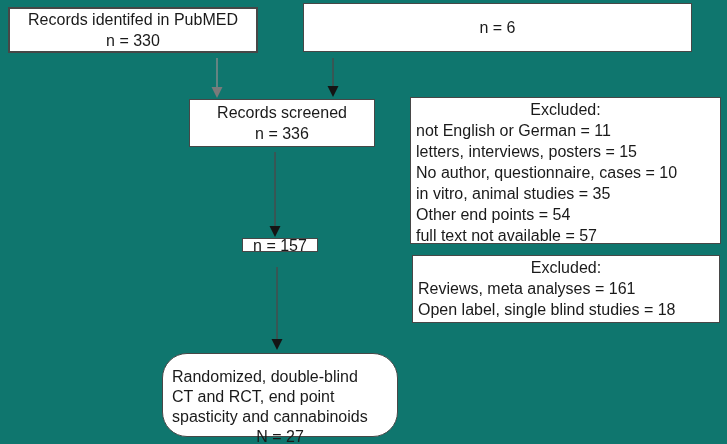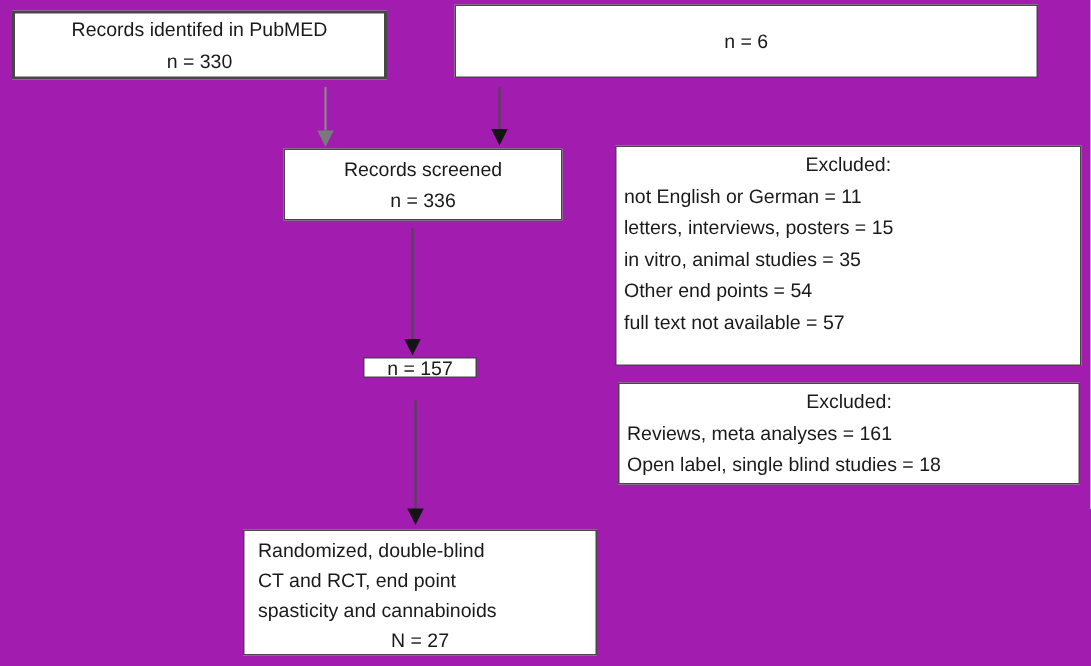--- a/index.html
+++ b/index.html
@@ -1,23 +1,23 @@
 <!DOCTYPE html>
 <html><head>
 <meta charset="utf-8">
 <style>
   html, body { margin: 0; padding: 0; background: #ffffff; }
   .stage {
     position: relative;
     width: 727px;
     height: 444px;
-    background: #a21caf;
+    background: #0f766e;
     font-family: "Liberation Sans", sans-serif;
     color: #1a1a1a;
-    font-size: 13px;
+    font-size: 16px;
     overflow: hidden;
   }
   .box {
     position: absolute;
     background: #ffffff;
     border: 1.5px solid #474747;
     box-sizing: border-box;
     line-height: 21px;
   }
   .center-box {
@@ -45,21 +45,21 @@
     padding-left: 5px;
     line-height: 21px;
     white-space: nowrap;
   }
   .final-line {
     text-align: left;
     padding-left: 9px;
     line-height: 20px;
     white-space: nowrap;
   }
-  .box-final { padding-top: 3px; }
+  .box-final { padding-top: 13px; border-radius: 25px; }
   .final-count { text-align: center; line-height: 20px; }
   .arrow-layer {
     position: absolute;
     left: 0; top: 0;
     width: 727px; height: 444px;
     pointer-events: none;
   }
 </style>
 </head>
 <body>
@@ -96,20 +96,21 @@
 
   <div class="box box-screened center-box">
     <div>Records screened</div>
     <div>n = 336</div>
   </div>
 
   <div class="box box-excl1">
     <div class="excl-title">Excluded:</div>
     <div class="excl-item">not English or German = 11</div>
     <div class="excl-item">letters, interviews, posters = 15</div>
+    <div class="excl-item">No author, questionnaire, cases = 10</div>
     <div class="excl-item">in vitro, animal studies = 35</div>
     <div class="excl-item">Other end points = 54</div>
     <div class="excl-item">full text not available = 57</div>
   </div>
 
   <div class="box box-n157 center-box">
     <div>n = 157</div>
   </div>
 
   <div class="box box-excl2">

